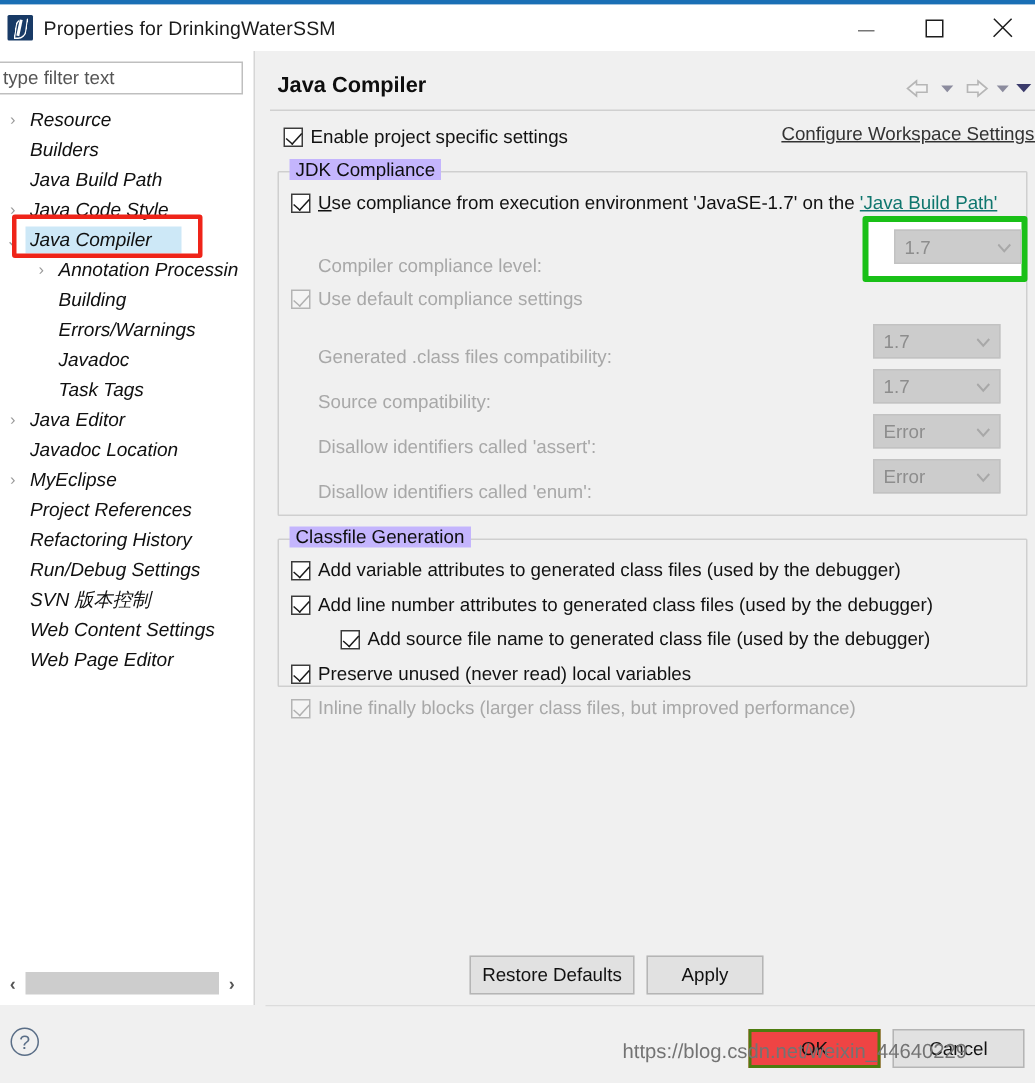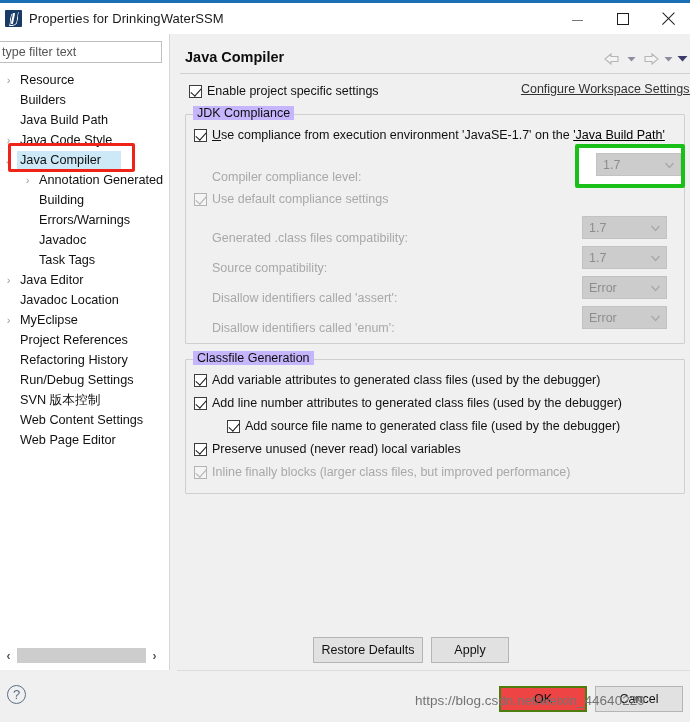--- a/index.html
+++ b/index.html
@@ -109,21 +109,21 @@
     white-space: nowrap;
     font-size: 12.7px;
     color: #101010;
   }
   .twisty {
     width: 17px; flex: none;
     display: flex; align-items: center; justify-content: center;
     color: #9a9a9a; font-size: 11px;
   }
   .twisty.none { color: transparent; }
-  .tree-label { padding: 0 3px; line-height: 16px; }
+  .tree-label { padding: 0 3px; line-height: 16px; font-style: italic; }
   .tree-item.selected .tree-label {
     background: #cde8f7;
     padding: 1px 20px 1px 3px;
   }
   .tree-item.indent { padding-left: 19px; }
 
   .red-box {
     position: absolute;
     left: 8px; top: 140px;
     width: 127px; height: 29px;
@@ -207,37 +207,37 @@
     width: 5px; height: 9px;
     border: solid #1a1a1a;
     border-width: 0 1.7px 1.7px 0;
     transform: rotate(42deg);
   }
   .cb.dis { border-color: #b4b4b4; background: #f4f4f4; }
   .cb.dis.checked::after { border-color: #b0b0b0; }
   .cb-label { font-size: 12.5px; color: #111; white-space: nowrap; }
   .cb-label.dis { color: #a8a8a8; }
   .cb-label u { text-decoration: underline; }
-  .linkblue { color: #000000; }
+  .linkblue { color: #0f766e; }
 
   
   .group {
     position: absolute;
     border: 1px solid #cfcfcf;
     border-radius: 1px;
   }
   .group > .legend {
     position: absolute; left: 7px; top: -9px;
     background: #c4b5fd;
     padding: 0 4px;
     font-size: 12.5px;
     color: #0e0e0e;
   }
   #jdk-group { left: 8px; top: 80px; width: 500px; height: 230px; }
-  #classfile-group { left: 8px; top: 325px; width: 500px; height: 135px; }
+  #classfile-group { left: 8px; top: 325px; width: 500px; height: 99px; }
 
   .grow {
     position: absolute;
     display: flex; align-items: center;
     height: 20px;
   }
   .field-label { font-size: 12.5px; white-space: nowrap; margin-top: 20px; }
   .field-label.dis { color: #a8a8a8; }
 
   
@@ -351,21 +351,21 @@
         <div class="tree-item">
           <span class="twisty">›</span>
           <span class="tree-label">Java Code Style</span>
         </div>
         <div class="tree-item selected">
           <span class="twisty">⌄</span>
           <span class="tree-label">Java Compiler</span>
         </div>
         <div class="tree-item indent">
           <span class="twisty">›</span>
-          <span class="tree-label">Annotation Generated</span>
+          <span class="tree-label">Annotation Processin</span>
         </div>
         <div class="tree-item indent">
           <span class="twisty none">&nbsp;</span>
           <span class="tree-label">Building</span>
         </div>
         <div class="tree-item indent">
           <span class="twisty none">&nbsp;</span>
           <span class="tree-label">Errors/Warnings</span>
         </div>
         <div class="tree-item indent">

